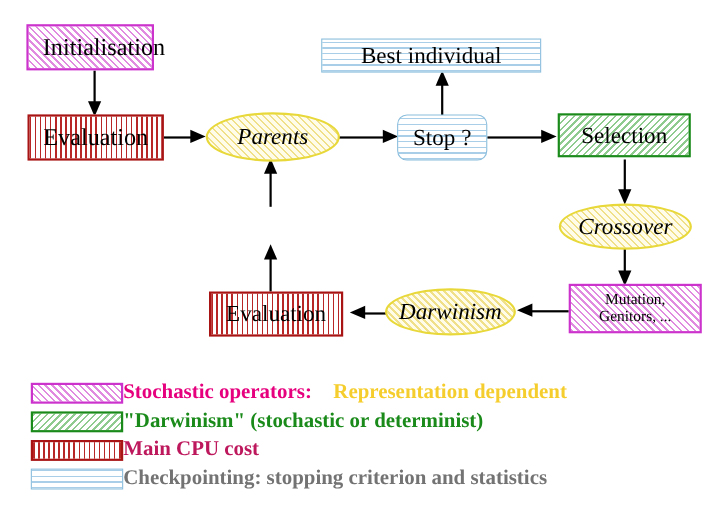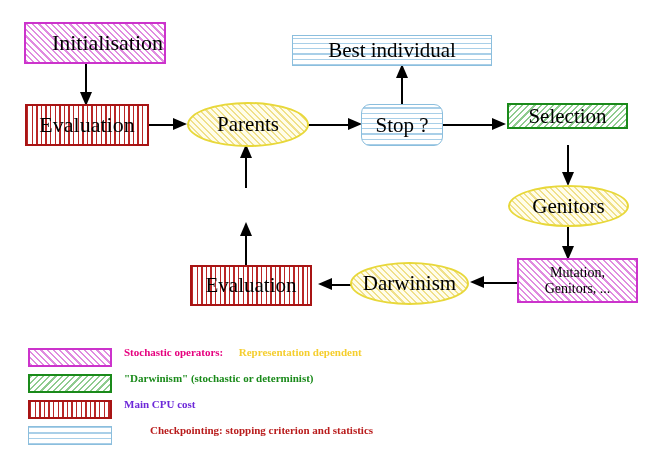--- a/index.html
+++ b/index.html
@@ -66,20 +66,21 @@
       #ffffff 1.2px, #ffffff 5.2px);
   }
   
   .fill-yellow {
     border: 2px solid #E8D83A;
     background-color: #FFFBDB;
     background-image: repeating-linear-gradient(
       45deg,
       #F0E08A 0px, #F0E08A 1.5px,
       #FFFDEA 1.5px, #FFFDEA 4.5px);
+    font-style: italic;
   }
 
   .ellipse { border-radius: 50%; }
   .rounded { border-radius: 9px; }
 
   
   .edge { position: absolute; background: #000000; z-index: 1; }
   .edge.h { height: 1.6px; }
   .edge.v { width: 1.6px; }
 
@@ -123,23 +124,23 @@
   }
 
   
   #legend { position: absolute; left: 0; top: 340px; width: 662px; }
   .legend-row { position: absolute; left: 28px; height: 22px; }
   .legend-swatch {
     position: absolute; left: 0; width: 84px; height: 19px;
     box-sizing: border-box;
   }
   .legend-text {
-    position: absolute; left: 96px; top: -2px;
+    position: absolute; left: 84px; top: -2px;
     white-space: nowrap;
-    font-size: 11px;
+    font-size: 19px;
     font-weight: bold;
   }
   .legend-text .hl { font-weight: bold; }
 </style>
 </head>
 <body>
 
 <div id="canvas">
 
   <div class="edge v" style="left:85px; top:64px; height:30px;"></div>
@@ -169,46 +170,46 @@
   <div class="edge h" style="left:330px; top:284px; width:38px;"></div>
   <div class="arrow left" style="left:318px; top:278px;"></div>
 
   <div class="edge v" style="left:245px; top:228px; height:38px;"></div>
   <div class="arrow up" style="left:240px; top:222px;"></div>
 
   <div class="edge v" style="left:245px; top:152px; height:36px;"></div>
   <div class="arrow up" style="left:240px; top:144px;"></div>
 
 
-  <div class="node fill-magenta" style="left:24px; top:22px; width:142px; height:42px; font-size:22px;padding-left:25px;">
+  <div class="node fill-magenta" style="left:24px; top:22px; width:116px; height:42px; font-size:22px;padding-left:25px;">
     <span>Initialisation</span>
   </div>
 
   <div class="node fill-red" style="left:25px; top:104px; width:124px; height:42px; font-size:22px;">
     <span>Evaluation</span>
   </div>
 
   <div class="node fill-yellow ellipse" style="left:187px; top:102px; width:122px; height:45px; font-size:21px;">
     <span>Parents</span>
   </div>
 
   <div class="node fill-blue" style="left:292px; top:35px; width:200px; height:31px; font-size:21px;">
     <span>Best individual</span>
   </div>
 
   <div class="node fill-blue rounded" style="left:361px; top:104px; width:82px; height:42px; font-size:21px;">
     <span>Stop ?</span>
   </div>
 
-  <div class="node fill-green" style="left:507px; top:103px; width:121px; height:26px; font-size:21px;">
+  <div class="node fill-green" style="left:507px; top:103px; width:121px; height:40px; font-size:21px;">
     <span>Selection</span>
   </div>
 
   <div class="node fill-yellow ellipse" style="left:508px; top:185px; width:121px; height:42px; font-size:21px;">
-    <span>Genitors</span>
+    <span>Crossover</span>
   </div>
 
   <div class="node fill-magenta" style="left:517px; top:258px; width:121px; height:45px; font-size:14px; flex-direction:column;">
     <span>Mutation,</span>
     <span>Genitors, ...</span>
   </div>
 
   <div class="node fill-yellow ellipse" style="left:350px; top:262px; width:119px; height:43px; font-size:21px;">
     <span>Darwinism</span>
   </div>
@@ -232,26 +233,26 @@
     <div class="legend-row" style="top:34px;">
       <div class="legend-swatch fill-green"></div>
       <div class="legend-text">
         <span class="hl" style="color:#1A8A1A;">"Darwinism" (stochastic or determinist)</span>
       </div>
     </div>
 
     <div class="legend-row" style="top:60px;">
       <div class="legend-swatch fill-red"></div>
       <div class="legend-text">
-        <span class="hl" style="color:#6d28d9;">Main CPU cost</span>
+        <span class="hl" style="color:#be185d;">Main CPU cost</span>
       </div>
     </div>
 
     <div class="legend-row" style="top:86px;">
       <div class="legend-swatch fill-blue"></div>
       <div class="legend-text">
-        <span class="hl" style="color:#b91c1c;margin-left:26px;">Checkpointing: stopping criterion and statistics</span>
+        <span class="hl" style="color:#737373;">Checkpointing: stopping criterion and statistics</span>
       </div>
     </div>
 
   </div>
 
 </div>
 
 </body></html>

